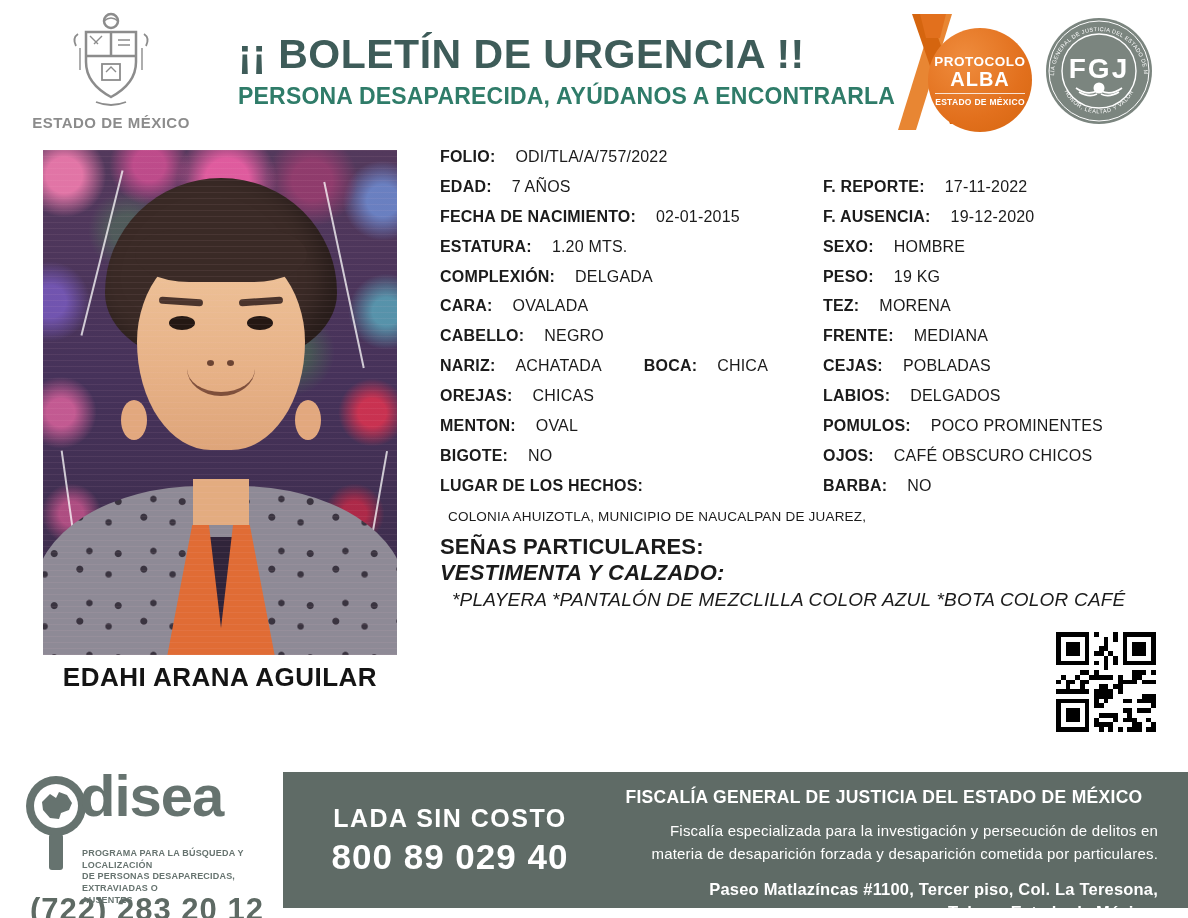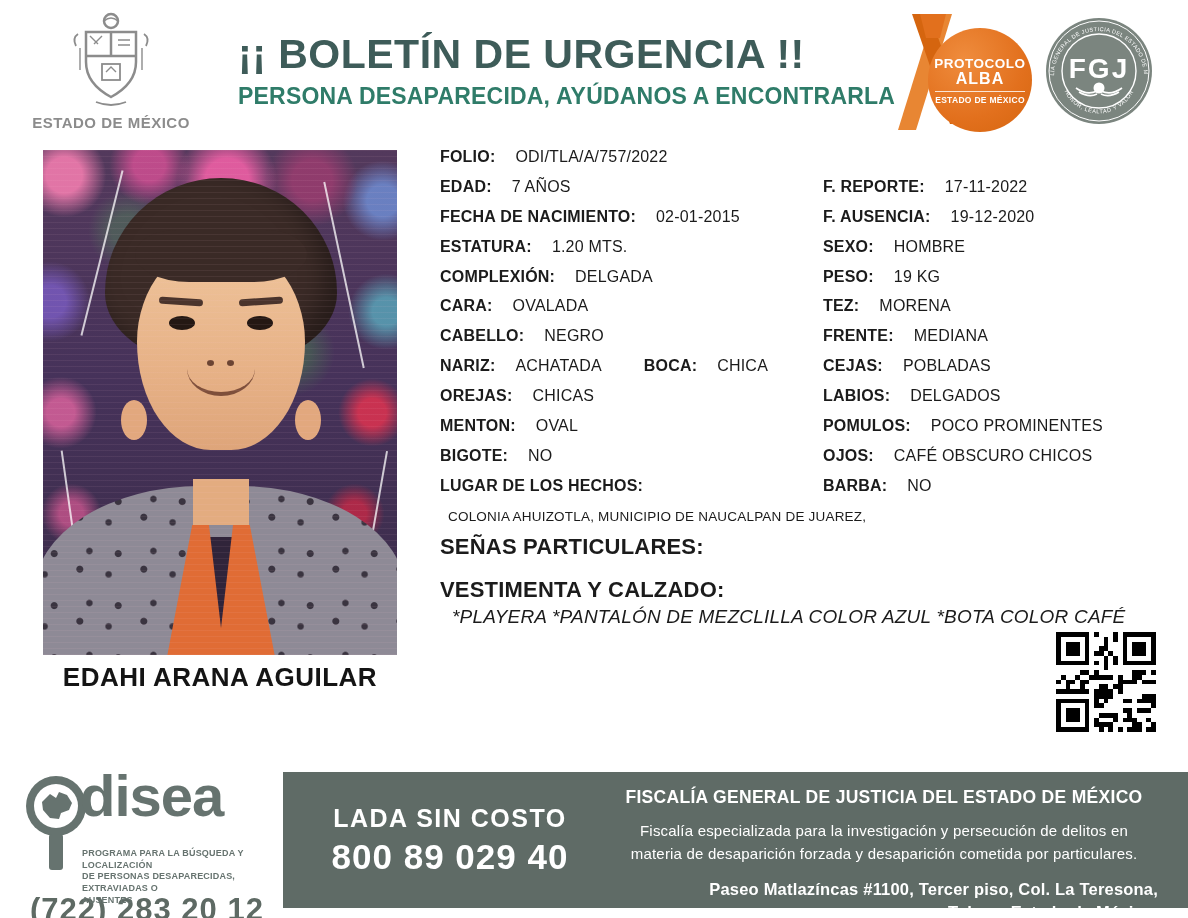--- a/index.html
+++ b/index.html
@@ -14,21 +14,21 @@
   .title-block{position:absolute;left:238px;top:33px;width:694px;}
   .main-title{font-size:41px;font-weight:bold;color:#3e5c59;letter-spacing:.5px;line-height:1.05;}
   .sub-title{font-size:23px;font-weight:bold;color:#2f7c69;margin-top:7px;letter-spacing:.2px;}
 
   .alba{position:absolute;left:896px;top:10px;width:140px;height:130px;}
   .alba-ribbon{position:absolute;left:0;top:2px;z-index:1;}
   .alba-circle{position:absolute;left:32px;top:18px;width:104px;height:104px;border-radius:50%;
       background:radial-gradient(circle at 35% 30%,#ef8c3d 0%,#e2701d 60%,#d5650f 100%);
       z-index:2;display:flex;flex-direction:column;align-items:center;justify-content:center;color:#fff;}
   .alba-l1{font-size:13.5px;font-weight:bold;letter-spacing:.5px;}
-  .alba-l2{font-size:16px;font-weight:bold;letter-spacing:1px;line-height:1;}
+  .alba-l2{font-size:20px;font-weight:bold;letter-spacing:1px;line-height:1;}
   .alba-l3{font-size:8.5px;font-weight:bold;margin-top:4px;letter-spacing:.3px;border-top:1px solid rgba(255,255,255,.8);padding-top:3px;}
 
   .fgj-seal{position:absolute;left:1042px;top:14px;width:114px;height:114px;}
 
   
   .photo{position:absolute;left:43px;top:150px;width:354px;height:505px;overflow:hidden;
          background:linear-gradient(180deg,#53395c 0%,#46325a 45%,#3a2c48 100%);}
   .bokeh{position:absolute;inset:0;background:
       radial-gradient(circle at 6% 5%, rgba(233,120,170,.95) 0 18px, rgba(233,120,170,0) 42px),
       radial-gradient(circle at 30% 3%, rgba(216,80,150,.8) 0 16px, rgba(216,80,150,0) 40px),
@@ -86,39 +86,39 @@
   .fields{position:absolute;left:440px;top:148px;width:748px;font-size:16px;}
   .field-row{position:relative;height:29.9px;white-space:nowrap;}
   .cell{position:absolute;top:0;}
   .cell.left{left:0;} .cell.right{left:383px;}
   .pair .lbl{font-weight:bold;letter-spacing:.2px;}
   .pair .val{margin-left:20px;letter-spacing:.2px;}
   .pair + .pair{margin-left:42px;text-align:right;}
   .sub-line{font-size:13.5px;letter-spacing:.2px;padding-left:8px;margin-top:2px;white-space:nowrap;}
   .section-label{font-weight:bold;font-size:22px;letter-spacing:.2px;}
   .senas{margin-top:10px;}
-  .vestimenta{margin-top:17px;}
+  .vestimenta{font-style:italic;}
   .vest-items{font-size:19px;letter-spacing:.2px;padding-left:12px;margin-top:3px;white-space:nowrap;font-style:italic;}
 
   
   .qr{position:absolute;left:1056px;top:632px;width:100px;height:100px;background:#fff;
       display:grid;gap:0;}
   .qr div{width:100%;height:100%;}
   .qr .qb{background:#000;}
 
   
   .footer-band{position:absolute;left:283px;top:772px;width:905px;height:136px;background:#5f6b66;}
   .lada{position:absolute;left:295px;top:772px;width:310px;height:136px;display:flex;flex-direction:column;
       align-items:center;justify-content:center;color:#fff;}
   .lada-label{font-size:25px;font-weight:bold;letter-spacing:1.5px;}
   .lada-number{font-size:35px;font-weight:bold;letter-spacing:1px;margin-top:4px;}
   .fgj-footer{position:absolute;left:600px;top:772px;width:588px;height:136px;color:#fff;
       box-sizing:border-box;padding:15px 30px 0 10px;}
   .fgj-footer-title{font-size:17.5px;font-weight:bold;text-align:center;letter-spacing:.3px;}
-  .fgj-footer-desc{font-size:15px;text-align:center;margin-top:12px;line-height:1.5;letter-spacing:.2px;}
+  .fgj-footer-desc{font-size:15px;text-align:right;margin-top:12px;line-height:1.5;letter-spacing:.2px;}
   .fgj-footer-addr{font-size:16.5px;font-weight:bold;text-align:right;margin-top:13px;line-height:1.4;letter-spacing:.2px;}
 
   .odisea{position:absolute;left:22px;top:774px;width:262px;}
   .odisea-logo-row{position:relative;height:96px;}
   .odisea-brand{position:absolute;left:58px;top:-12px;font-size:58px;font-weight:bold;color:#66736f;letter-spacing:-1px;}
   .odisea-tagline{position:absolute;left:60px;top:74px;width:200px;font-size:9px;color:#66736f;
       line-height:1.3;letter-spacing:.2px;font-weight:bold;}
   .odisea-phone{margin-top:22px;font-size:31px;font-weight:bold;color:#5e6a64;letter-spacing:1px;text-align:center;width:250px;}
 </style>
 </head>

